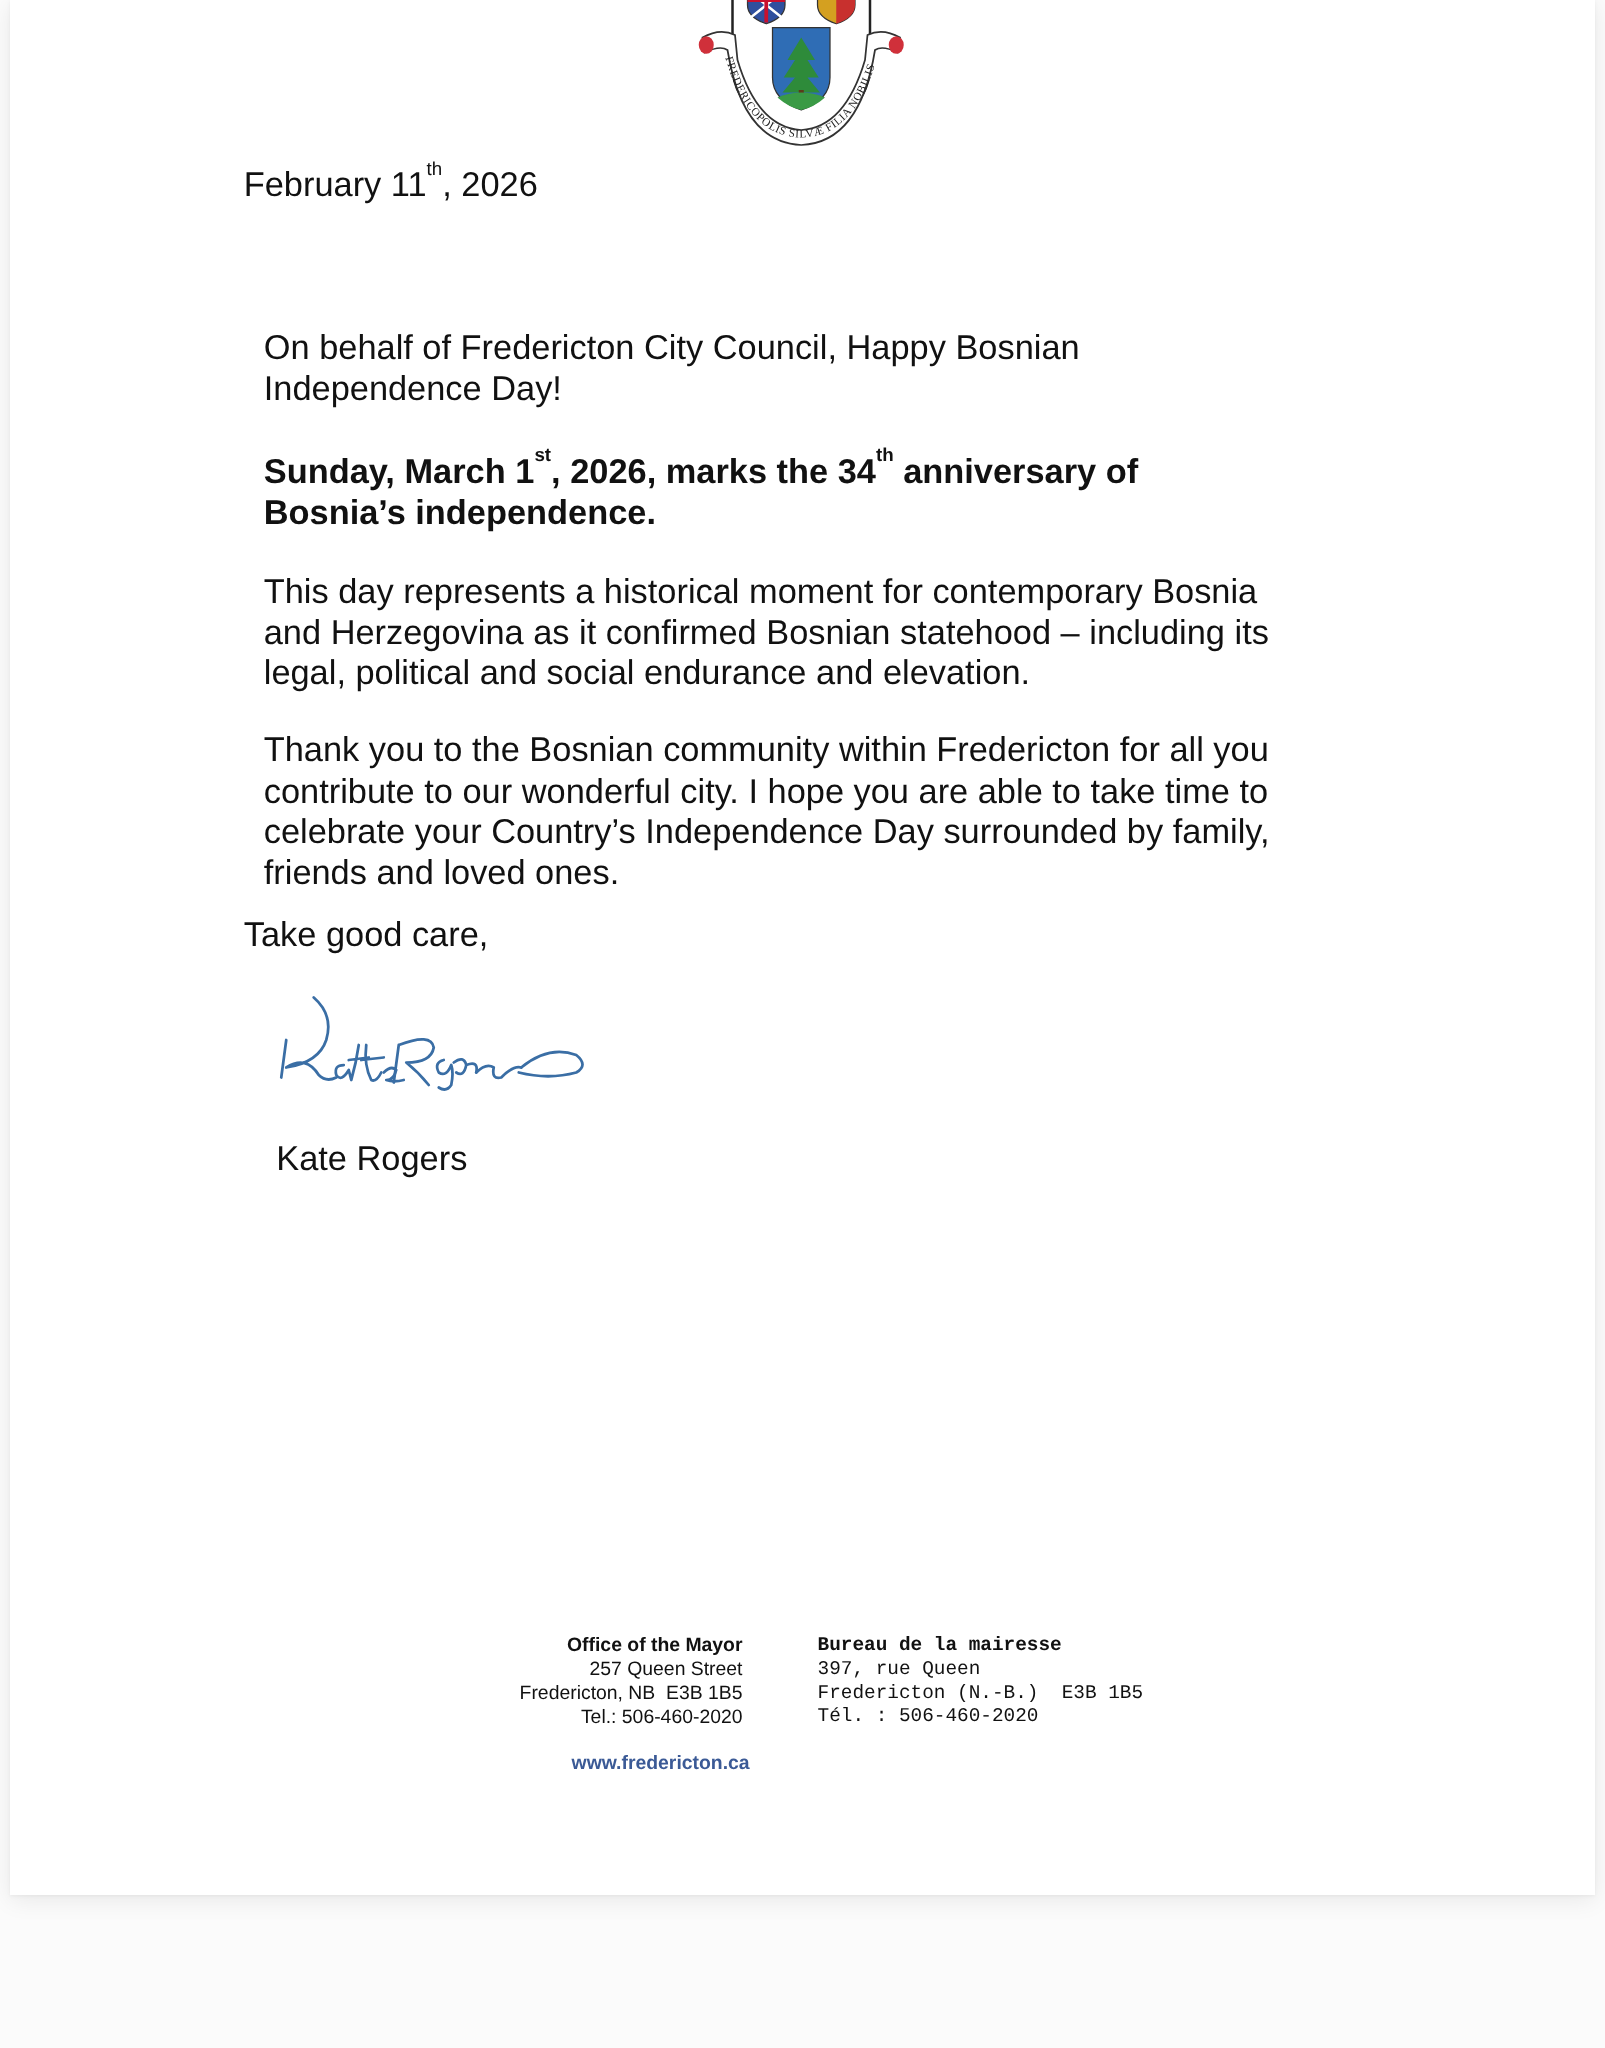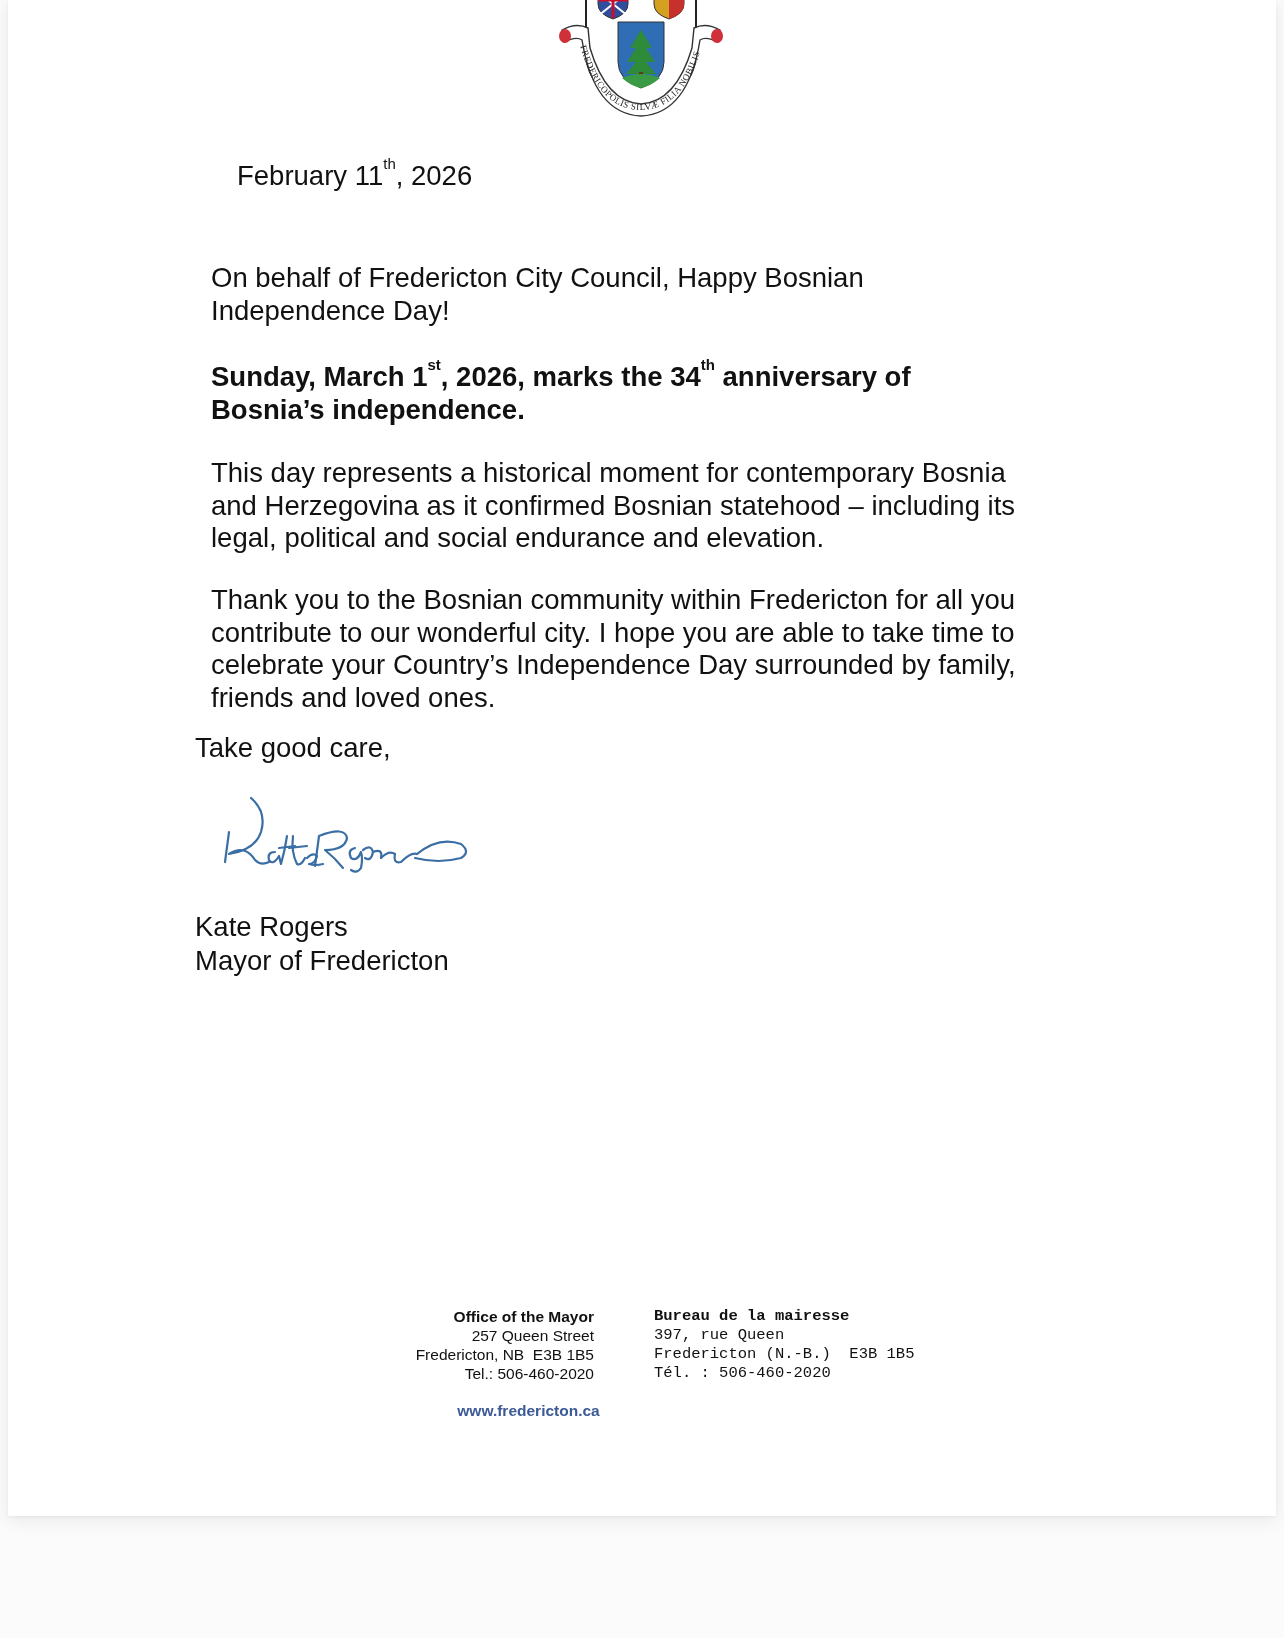--- a/index.html
+++ b/index.html
@@ -9,28 +9,28 @@
       font-family: "Liberation Sans", sans-serif;
     }
     .page {
       position: absolute; left: 8px; top: 0; width: 1268px; height: 1516px;
       background: #ffffff;
       box-shadow: 0 4px 18px rgba(0,0,0,0.08), 0 1px 3px rgba(0,0,0,0.05);
     }
     .crest { position: absolute; left: 548px; top: -8px; width: 170px; height: 126px; }
     .letter { position: absolute; left: 187px; color: #111; font-size: 27.5px; line-height: 32.5px; }
     .letter p { margin: 16px; }
-    .date { top: 160px; margin-left: 42px; }
+    .date { top: 132px; }
     .p1 { top: 246px; }
     .p2 { top: 345px; font-weight: bold; }
     .p3 { top: 441px; }
     .p4 { top: 568px; }
     .closing { top: 732px; }
     .sig { position: absolute; left: 207px; top: 792px; width: 260px; height: 84px; }
-    .name { top: 910px; line-height: 34px; }
+    .name { top: 910px; line-height: 34px; margin-left: 26px; }
     sup { font-size: 15px; vertical-align: top; position: relative; top: -4px; line-height: 1; }
     .foot-col { position: absolute; top: 1307px; font-size: 15.5px; line-height: 19px; color: #111; }
     .foot-left { right: calc(1284px - 8px - 594px); text-align: right; }
     .foot-right { left: 646px; text-align: left; font-family: Liberation Mono, monospace; }
     .foot-col .h { font-weight: bold; }
     .foot-col div { white-space: pre; }
     .website {
       position: absolute; top: 1402px; left: 0; width: 1041px; text-align: center;
       font-size: 15.5px; font-weight: bold; color: #3b5a96;
     }
@@ -97,21 +97,20 @@
       <path d="M104 44 L100 74 M104 44 Q130 34 132 46 Q130 58 110 58 Q120 66 128 76"></path>
       <path d="M140 56 Q132 58 136 66 Q142 70 146 60 Q148 66 146 76 Q142 82 136 78"></path>
       <path d="M148 58 Q156 52 158 60 Q156 70 150 66 M158 60 Q168 56 166 66"></path>
       <path d="M166 66 Q174 58 180 62 Q178 72 186 70 Q196 60 202 62"></path>
       <path d="M202 62 Q224 44 246 52 Q256 60 246 66 Q224 72 200 66"></path>
     </g>
   </svg>
 
   <div class="letter name">
     <div>Kate Rogers</div>
-    <div>Mayor of Fredericton</div>
   </div>
 
   <div class="foot-col foot-left">
     <div class="h">Office of the Mayor</div>
     <div>257 Queen Street</div>
     <div>Fredericton, NB  E3B 1B5</div>
     <div>Tel.: 506-460-2020</div>
   </div>
 
   <div class="foot-col foot-right">

